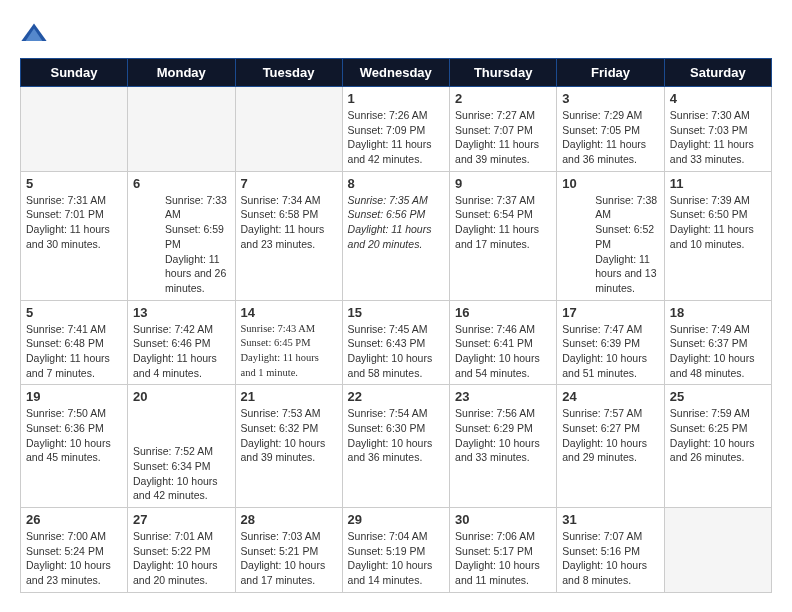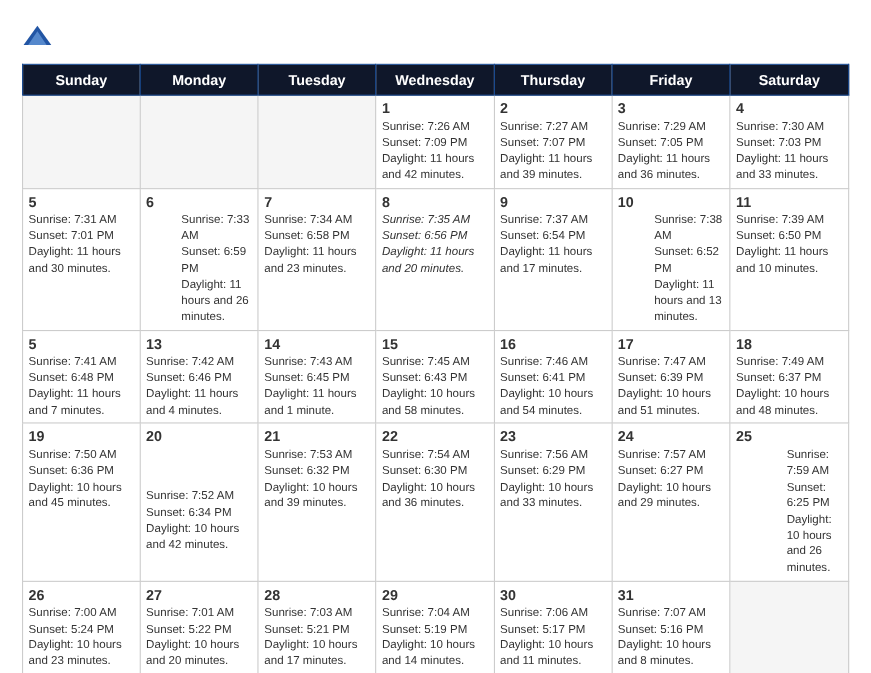--- a/index.html
+++ b/index.html
@@ -202,21 +202,21 @@
 Daylight: 11 hours and 7 minutes.</div>
         </td>
         <td>
           <span class="day-num">13</span>
           <div class="day-info" style="white-space: pre-line;">Sunrise: 7:42 AM
 Sunset: 6:46 PM
 Daylight: 11 hours and 4 minutes.</div>
         </td>
         <td>
           <span class="day-num">14</span>
-          <div class="day-info" style="white-space: pre-line;">Sunrise: 7:43 AM
+          <div class="day-info" style="white-space: pre-line; font-family: Liberation Serif, serif;">Sunrise: 7:43 AM
 Sunset: 6:45 PM
 Daylight: 11 hours and 1 minute.</div>
         </td>
         <td>
           <span class="day-num">15</span>
           <div class="day-info" style="white-space: pre-line;">Sunrise: 7:45 AM
 Sunset: 6:43 PM
 Daylight: 10 hours and 58 minutes.</div>
         </td>
         <td>
@@ -270,21 +270,21 @@
 Daylight: 10 hours and 33 minutes.</div>
         </td>
         <td>
           <span class="day-num">24</span>
           <div class="day-info" style="white-space: pre-line;">Sunrise: 7:57 AM
 Sunset: 6:27 PM
 Daylight: 10 hours and 29 minutes.</div>
         </td>
         <td>
           <span class="day-num">25</span>
-          <div class="day-info" style="white-space: pre-line; margin-left: 46px;">Sunrise: 7:59 AM
+          <div class="day-info" style="white-space: pre-line;">Sunrise: 7:59 AM
 Sunset: 6:25 PM
 Daylight: 10 hours and 26 minutes.</div>
         </td>
       </tr>
       <tr>
         <td>
           <span class="day-num">26</span>
           <div class="day-info" style="white-space: pre-line;">Sunrise: 7:00 AM
 Sunset: 5:24 PM
 Daylight: 10 hours and 23 minutes.</div>

